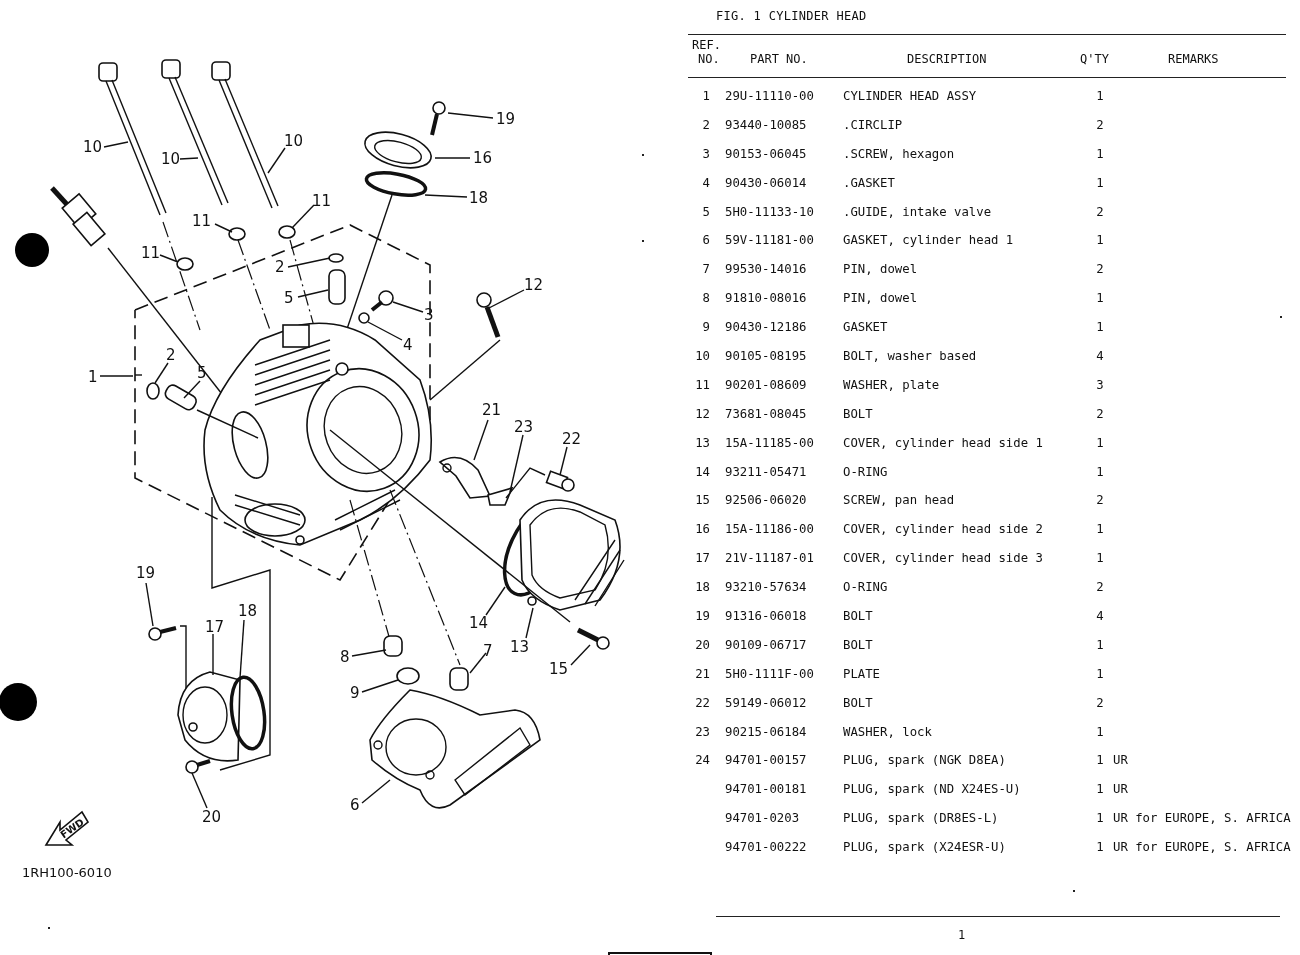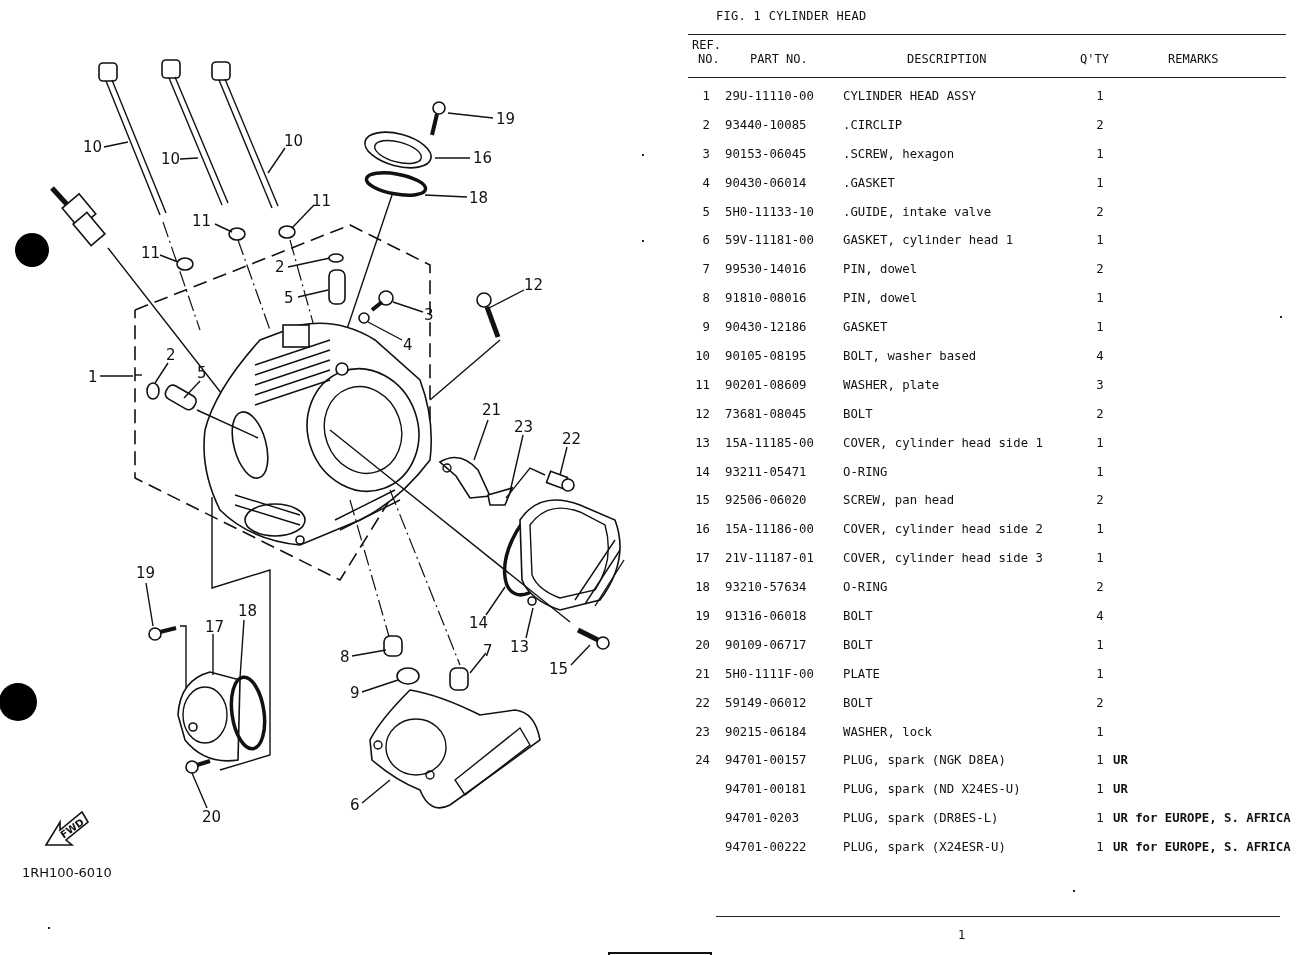--- a/index.html
+++ b/index.html
@@ -18,21 +18,21 @@
     .rule { position: absolute; left: 688px; width: 598px; height: 0; border-top: 1.3px solid #222; }
     #hdr { position: absolute; left: 688px; top: 38px; width: 600px; height: 34px; font-size: 12px; }
     #hdr span { position: absolute; }
     #rows { position: absolute; left: 688px; top: 85px; width: 612px; }
     .row { position: relative; height: 28.9px; font-size: 12.3px; white-space: nowrap; }
     .row span { position: absolute; top: 4px; }
     .c-ref { left: 0; width: 22px; text-align: right; }
     .c-part { left: 37px; }
     .c-desc { left: 155px; }
     .c-qty { left: 405px; width: 14px; text-align: center; }
-    .c-rem { left: 425px; font-weight: bold; }
+    .c-rem { left: 425px; }
 
     #page-code { position: absolute; left: 608px; top: 952px; width: 100px; height: 34px;
                  border: 2.5px solid #111; font-family: "DejaVu Sans", "Liberation Sans", sans-serif;
                  font-weight: bold; font-size: 26px; text-align: center; line-height: 34px; }
     #page-code sub { font-size: 20px; vertical-align: baseline; }
     #footer-rule { position: absolute; left: 716px; top: 916px; width: 564px; border-top: 1.5px solid #222; }
     #page-number { position: absolute; left: 958px; top: 928px; font-size: 12px; }
     .speck { position: absolute; width: 2px; height: 2px; background: #222; }
   </style>
 </head>

